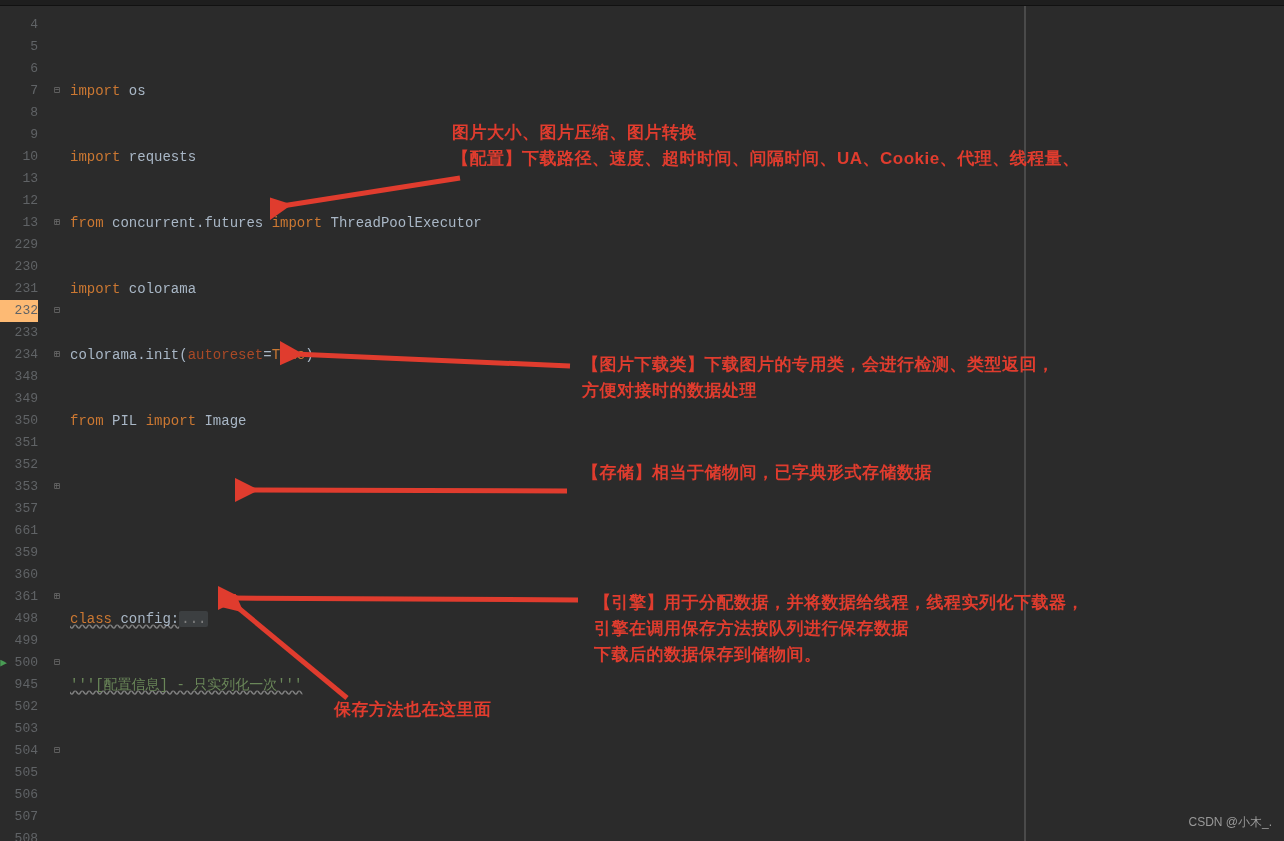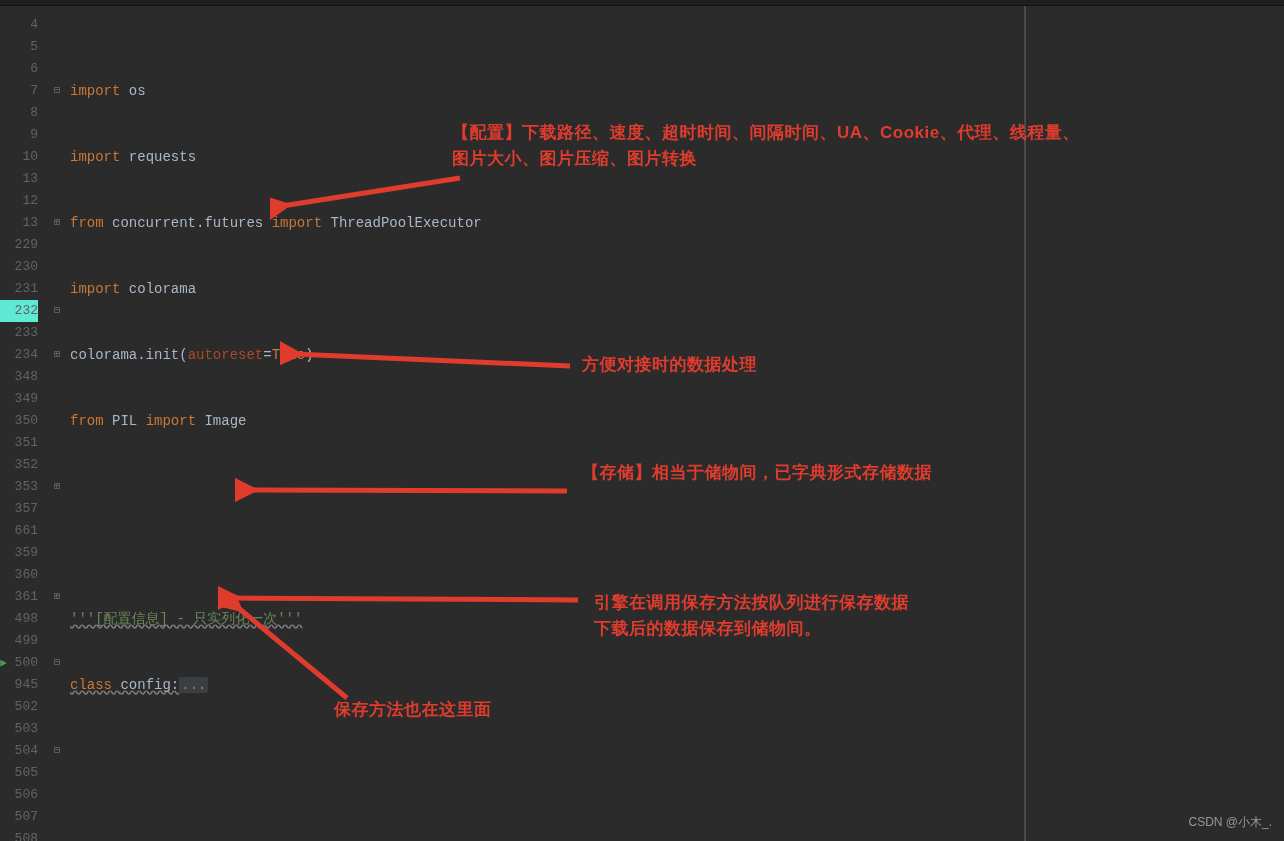--- a/index.html
+++ b/index.html
@@ -1,21 +1,21 @@
 <!DOCTYPE html>
 <html><head>
 <meta charset="utf-8">
 <style>
   html,body{margin:0;padding:0;background:#2b2b2b;color:#a9b7c6;font-family:Consolas,"Courier New",monospace;font-size:14px;line-height:22px;overflow:hidden;width:1284px;height:841px;position:relative}
   .editor{display:flex;height:841px;position:relative}
   .gutter{width:38px;background:#2b2b2b;color:#606366;text-align:right;padding-right:6px;padding-top:8px;border-right:0px solid #333;user-select:none;font-size:13px}
   .gap{width:26px;background:#2b2b2b;position:relative;padding-top:8px}
   .code{flex:1;padding-top:8px;position:relative;white-space:pre;overflow:hidden}
   .ln{height:22px}
-  .hl-line{background:#5eead4}
+  .hl-line{background:#fdba74}
   .kw{color:#cc7832}
   .str{color:#6a8759}
   .param{color:#aa4926}
   .squig{text-decoration:underline wavy #808080;text-decoration-skip-ink:none}
   .folded{background:#3c3f41;color:#808080;border-radius:2px;padding:0 2px}
   .divider{position:absolute;top:0;bottom:0;left:1024px;width:2px;background:#4a4a4a}
   .gutter .play{color:#499c54;font-size:11px}
   .watermark{position:absolute;right:12px;bottom:8px;color:#999;font-size:12px;font-family:sans-serif}
   .tabstrip{height:5px;background:#1e1e1e;border-bottom:1px solid #111}
   .annot{position:absolute;color:#e03c2e;font-family:"Microsoft YaHei","SimHei",sans-serif;font-weight:bold;font-size:17px;line-height:26px;letter-spacing:0.5px;z-index:5}
@@ -126,22 +126,22 @@
   <div class="code" id="code">
     
     <div class="ln"><span class="kw">import</span><span> os</span></div>
     <div class="ln"><span class="kw">import</span><span> requests</span></div>
     <div class="ln"><span class="kw">from</span><span> concurrent</span><span>.futures </span><span class="kw">import</span><span> ThreadPoolExecutor</span></div>
     <div class="ln"><span class="kw">import</span><span> colorama</span></div>
     <div class="ln"><span>colorama.init(</span><span class="param">autoreset</span><span>=</span><span class="kw">True</span><span>)</span></div>
     <div class="ln"><span class="kw">from</span><span> PIL </span><span class="kw">import</span><span> Image</span></div>
     <div class="ln"></div>
     <div class="ln"></div>
+    <div class="ln"><span class="kw squig">class </span><span class="squig">config:</span><span class="folded">...</span></div>
     <div class="ln"><span class="str squig">'''[配置信息] - 只实列化一次'''</span></div>
-    <div class="ln"><span class="kw squig">class </span><span class="squig">config:</span><span class="folded">...</span></div>
     <div class="ln"></div>
     <div class="ln"></div>
     
     
     
     
     
     
     
     
@@ -162,30 +162,32 @@
     
     
     
     
   </div>
 
   <div class="divider"></div>
 </div>
 
 <div class="annot" style="left:452px;top:120px">
+  <div>图片大小、图片压缩、图片转换</div>
   <div>【配置】下载路径、速度、超时时间、间隔时间、UA、Cookie、代理、线程量、</div>
-  <div>图片大小、图片压缩、图片转换</div>
 </div>
 <div class="annot" style="left:582px;top:352px">
+  <div>【图片下载类】下载图片的专用类，会进行检测、类型返回，</div>
   <div>方便对接时的数据处理</div>
 </div>
 <div class="annot" style="left:582px;top:460px">
   <div>【存储】相当于储物间，已字典形式存储数据</div>
 </div>
 <div class="annot" style="left:594px;top:590px">
+  <div>【引擎】用于分配数据，并将数据给线程，线程实列化下载器，</div>
   <div>引擎在调用保存方法按队列进行保存数据</div>
   <div>下载后的数据保存到储物间。</div>
 </div>
 <div class="annot" style="left:334px;top:697px">
   <div>保存方法也在这里面</div>
 </div>
 
 <svg class="arrow" style="left:270px;top:170px" width="200" height="50">
   <defs>
       <marker id="ah1" markerWidth="8" markerHeight="8" refX="2" refY="4" orient="auto">

